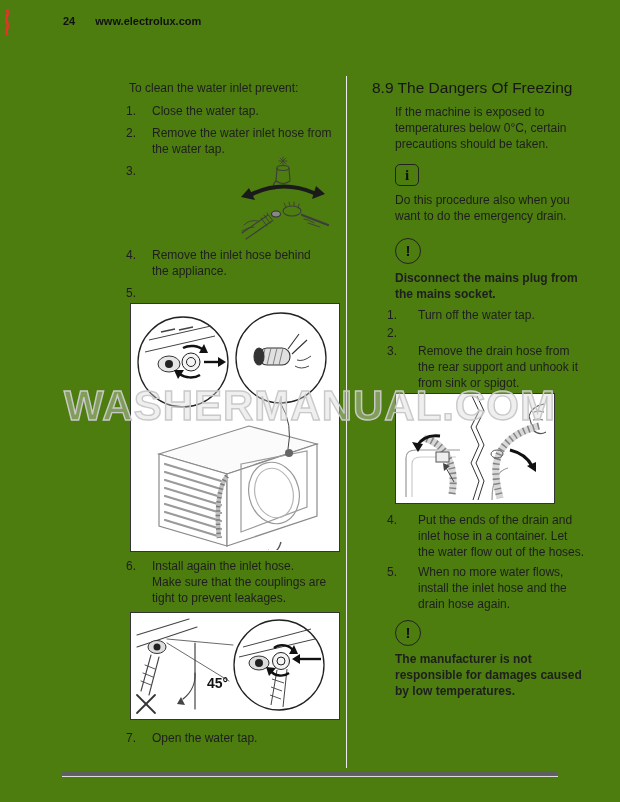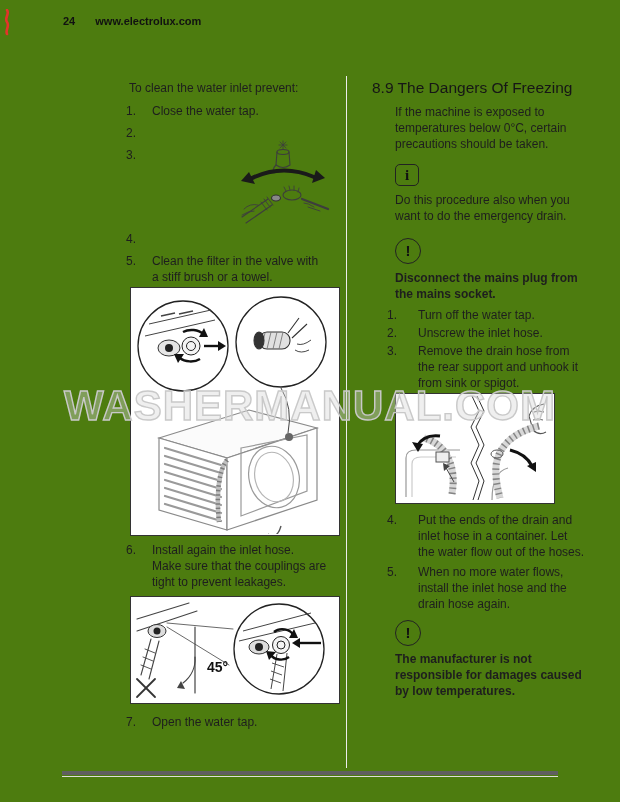--- a/index.html
+++ b/index.html
@@ -70,20 +70,22 @@
 
   <div class="col left">
     <p class="intro">To clean the water inlet prevent:</p>
 
     <div class="step">
       <span class="num">1.</span>
       <span class="txt">Close the water tap.</span>
     </div>
     <div class="step">
       <span class="num">2.</span>
+      <span class="txt">Remove the water inlet hose from
+the water tap.</span>
     </div>
 
     <div class="step step-3">
       <span class="num">3.</span>
 
       <svg class="fig-a" width="96" height="88" viewBox="0 0 96 88">
         <g stroke="#3d3d3d" stroke-width="1.1" fill="none" stroke-linecap="round">
           <path d="M47,2 L47,10 M43,6 L51,6 M44,3 L50,9 M50,3 L44,9" stroke-width="0.8"></path>
           <ellipse cx="47" cy="13" rx="6" ry="2.5"></ellipse>
           <path d="M41,13 L40,26 Q47,31 54,26 L53,13"></path>
@@ -99,25 +101,25 @@
           <path d="M8,70 Q14,64 22,66 M6,76 Q12,72 18,72" stroke-width="0.9"></path>
           <path d="M78,68 Q72,64 68,64 M84,72 Q78,70 72,68" stroke-width="0.9"></path>
         </g>
         <polygon points="80,31 89,39 76,44" fill="#1a1a1a"></polygon>
         <polygon points="13,33 5,42 19,45" fill="#1a1a1a"></polygon>
       </svg>
     </div>
 
     <div class="step">
       <span class="num">4.</span>
+      <span class="txt">Remove the inlet hose behind
+the appliance.</span>
     </div>
     <div class="step" style="margin-bottom:2px;">
       <span class="num">5.</span>
-      <span class="txt">Clean the filter in the valve with
-a stiff brush or a towel.</span>
     </div>
 
     <div class="figure fig-b">
       <svg width="206" height="246" viewBox="0 0 206 246">
         <g stroke="#8a8a8a" stroke-width="1.2" fill="#ffffff">
           <polygon points="28,150 118,122 186,140 96,170" fill="#fbfbfb"></polygon>
           <polygon points="28,150 96,170 96,242 28,222"></polygon>
           <polygon points="96,170 186,140 186,212 96,242"></polygon>
           <path d="M110,160 L176,147 L176,203 L110,228 Z" stroke="#9a9a9a" fill="none"></path>
           <ellipse cx="143" cy="189" rx="25" ry="31" transform="rotate(-14 143 189)" stroke="#9a9a9a" fill="none"></ellipse>
@@ -234,21 +236,20 @@
     <p class="bold-para" style="margin-bottom:5px;">Disconnect the mains plug from
 the mains socket.</p>
 
     <div class="list">
       <div class="step">
         <span class="num">1.</span>
         <span class="txt">Turn off the water tap.</span>
       </div>
       <div class="step">
         <span class="num">2.</span>
-        <span class="txt">Unscrew the inlet hose.</span>
       </div>
       <div class="step">
         <span class="num">3.</span>
         <span class="txt">Remove the drain hose from
 the rear support and unhook it
 from sink or spigot.</span>
       </div>
     </div>
 
     <div class="figure fig-d">

